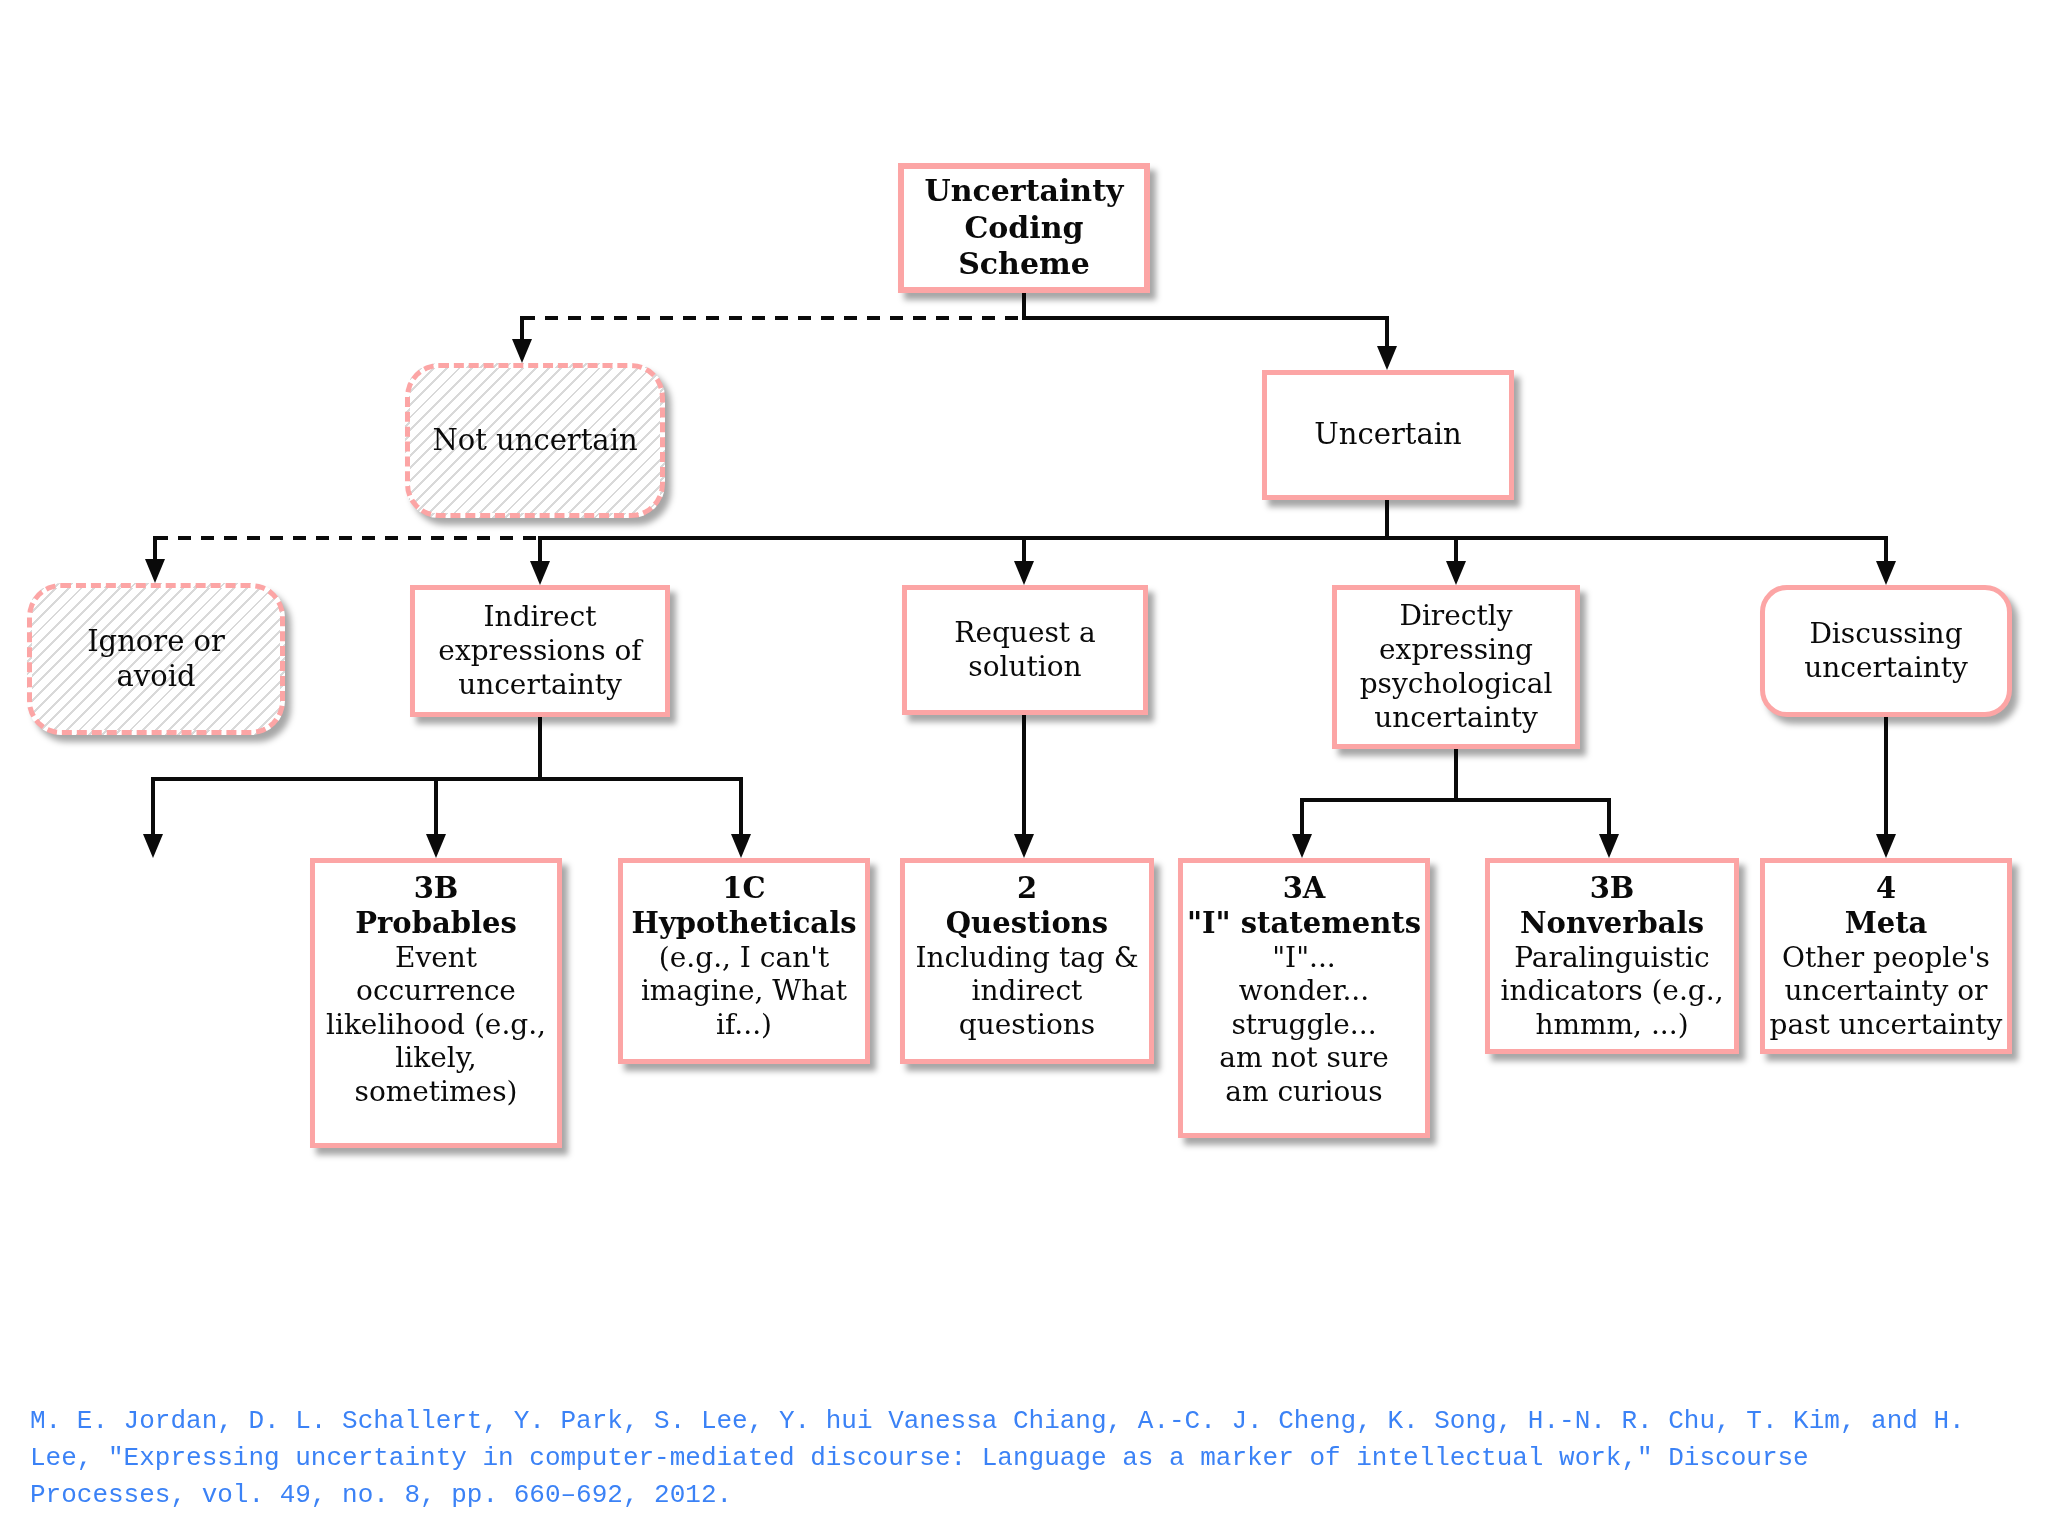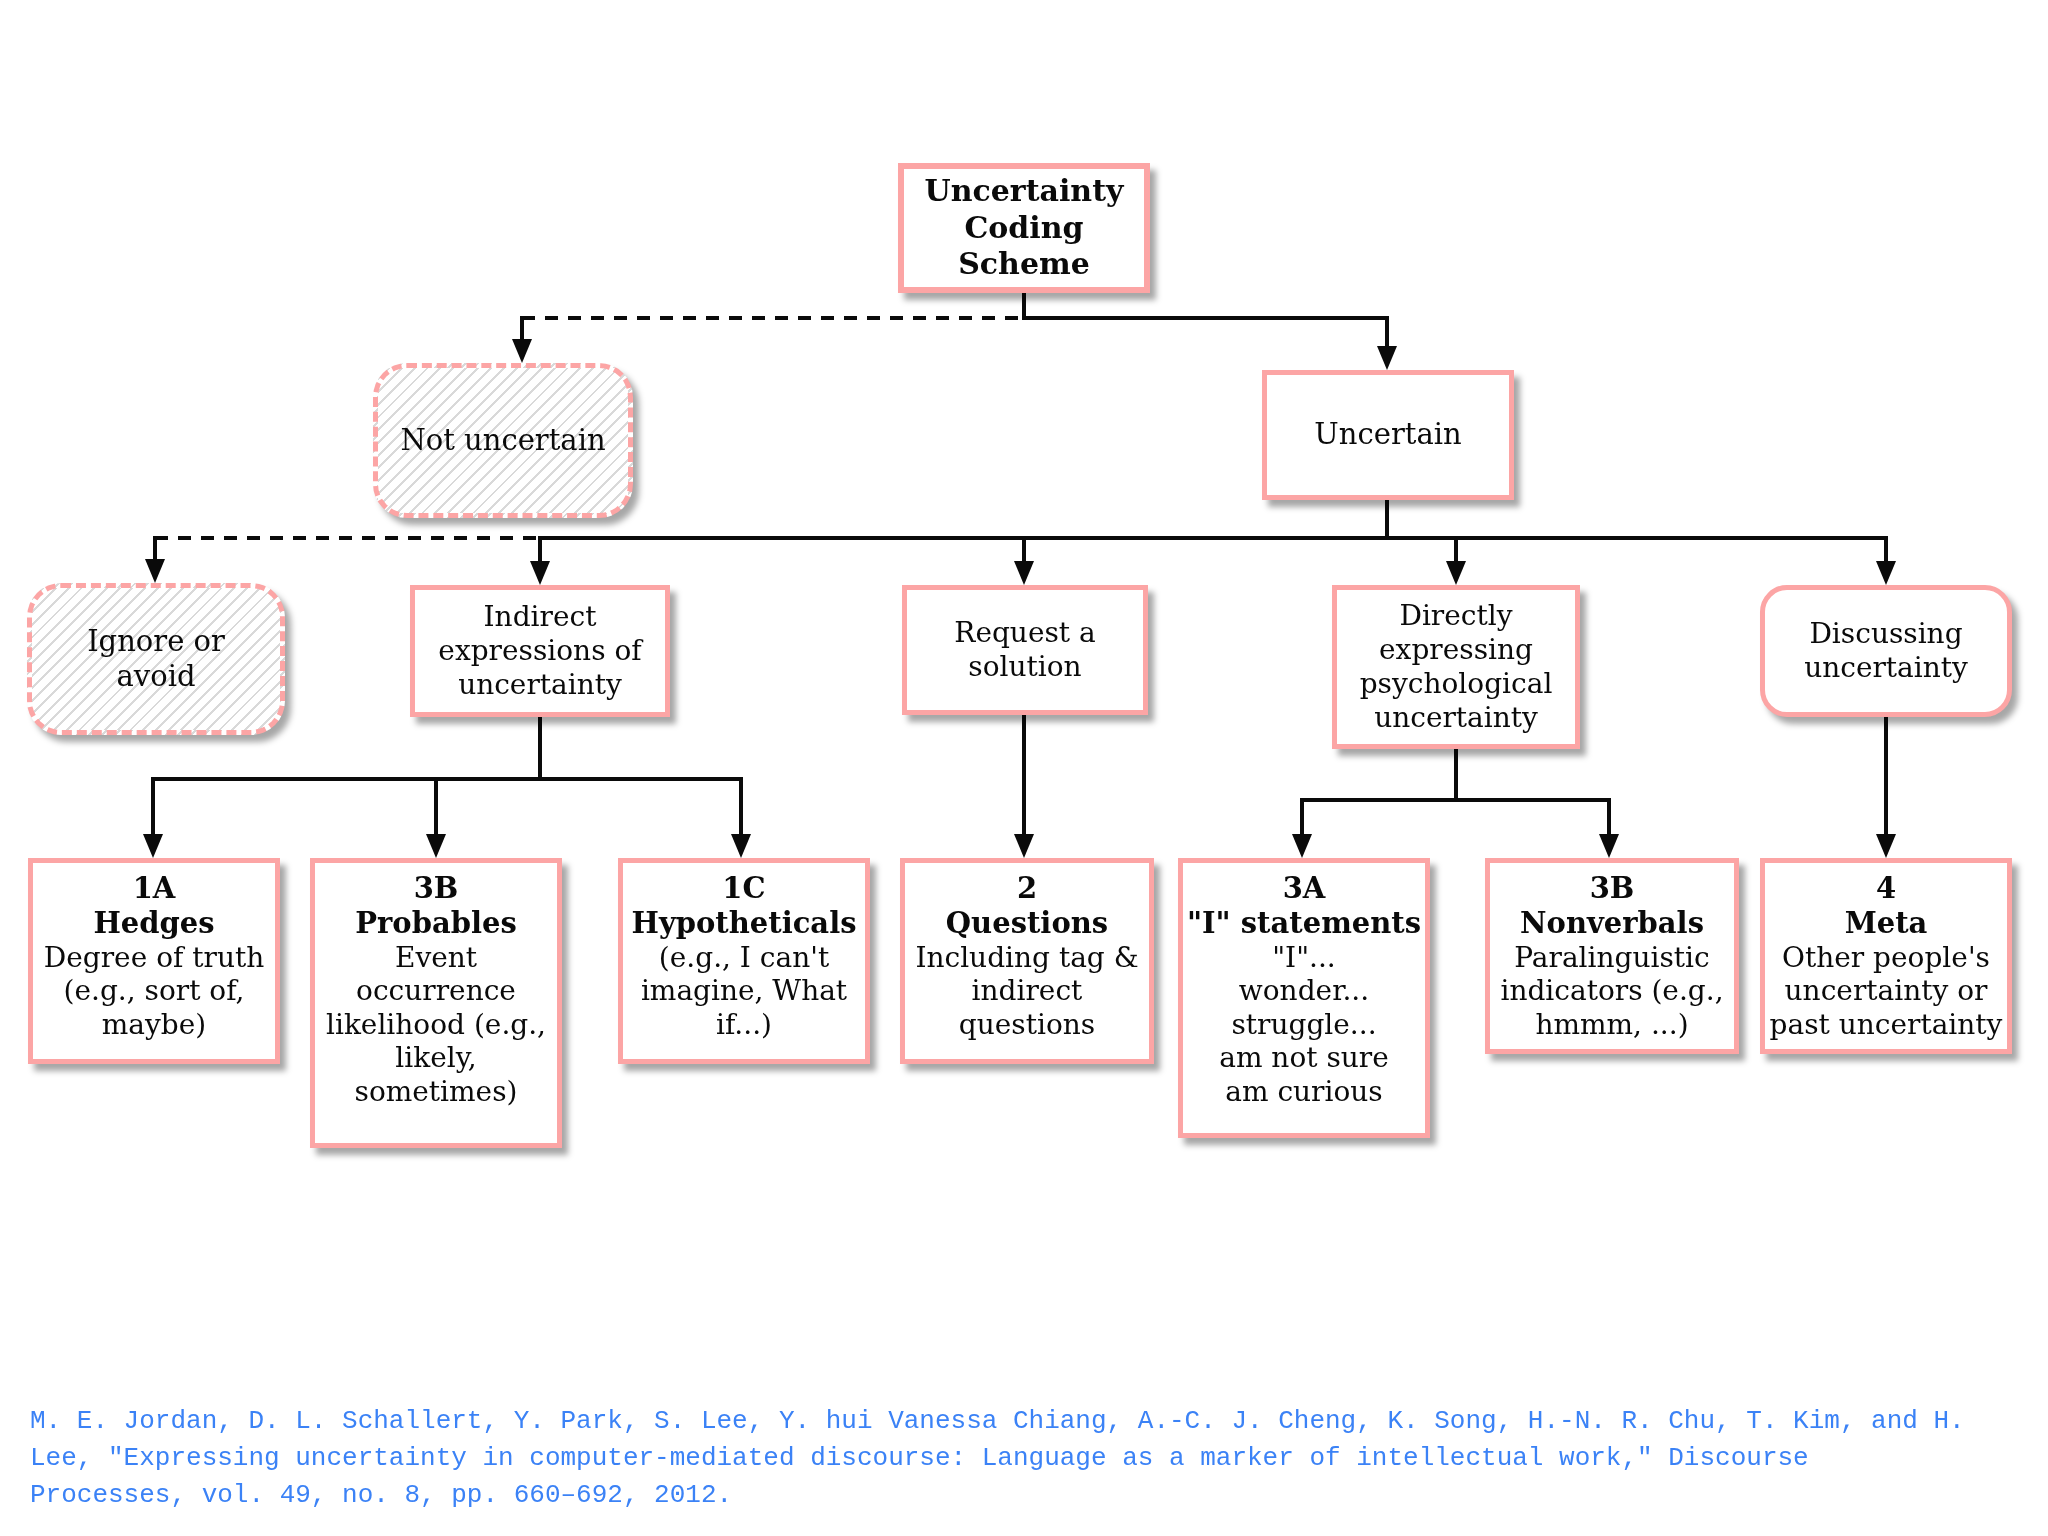--- a/index.html
+++ b/index.html
@@ -73,21 +73,21 @@
 
   <div class="solidline" style="left:1884px;top:717px;width:4px;height:121px;"></div>
   <div class="arrowhead" style="left:1876px;top:834px;"></div>
 
   <div class="box f30" style="left:898px;top:163px;width:252px;height:130px;border-width:6px;">
     <span class="lbl bold">Uncertainty
 Coding
 Scheme</span>
   </div>
 
-  <div class="box rounded f29" style="left:373px;top:363px;width:260px;height:155px;">
+  <div class="box rounded f29" style="left:405px;top:363px;width:260px;height:155px;">
     <span class="lbl">Not uncertain</span>
   </div>
   <div class="box f29" style="left:1262px;top:370px;width:252px;height:130px;">
     <span class="lbl">Uncertain</span>
   </div>
 
   <div class="box rounded f29" style="left:27px;top:583px;width:258px;height:152px;">
     <span class="lbl">Ignore or
 avoid</span>
   </div>
@@ -104,27 +104,20 @@
     <span class="lbl">Directly
 expressing
 psychological
 uncertainty</span>
   </div>
   <div class="box f28" style="left:1760px;top:585px;width:252px;height:132px;border-radius:27px;">
     <span class="lbl">Discussing
 uncertainty</span>
   </div>
 
-  <div class="box leaf" style="left:28px;top:858px;width:252px;height:206px;">
-    <span class="head">1A
-Hedges</span>
-    <span class="body">Degree of truth
-(e.g., sort of,
-maybe)</span>
-  </div>
   <div class="box leaf" style="left:310px;top:858px;width:252px;height:290px;">
     <span class="head">3B
 Probables</span>
     <span class="body">Event
 occurrence
 likelihood (e.g.,
 likely,
 sometimes)</span>
   </div>
   <div class="box leaf" style="left:618px;top:858px;width:252px;height:206px;">

